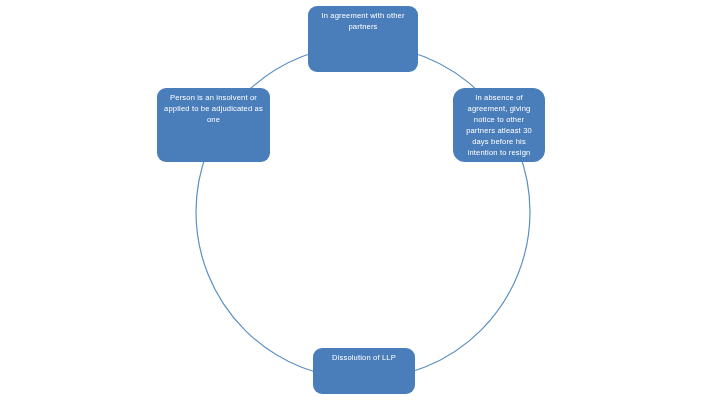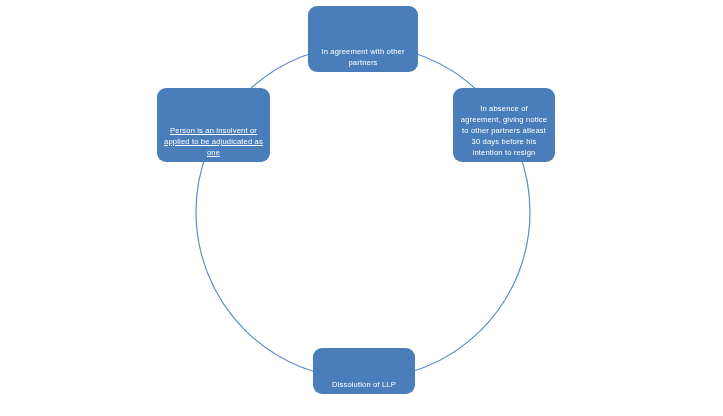--- a/index.html
+++ b/index.html
@@ -23,39 +23,39 @@
     top: 0;
     width: 723px;
     height: 416px;
   }
   .node {
     position: absolute;
     box-sizing: border-box;
     background: #4a7ebb;
     border-radius: 9px;
     display: flex;
-    align-items: flex-end;
+    align-items: flex-start;
     justify-content: center;
     text-align: center;
     color: #ffffff;
     font-size: 7.6px;
     line-height: 1.45;
     letter-spacing: 0.15px;
     padding: 4px 7px;
   }
   .node span {
     display: block;
     width: 100%;
   }
   .n-top      { left: 308px; top: 6px;   width: 110px; height: 66px; }
-  .n-right-up { left: 453px; top: 88px;  width: 102px; height: 74px; }
+  .n-right-up { left: 453px; top: 88px;  width: 92px; height: 74px; border-radius: 12px; }
   .n-right-dn { left: 458px; top: 261px; width: 110px; height: 62px; }
   .n-bottom   { left: 313px; top: 348px; width: 102px; height: 46px; }
   .n-left-dn  { left: 157px; top: 261px; width: 113px; height: 62px; }
-  .n-left-up  { left: 157px; top: 88px;  width: 113px; height: 74px; text-decoration: underline; }
+  .n-left-up  { left: 157px; top: 88px;  width: 113px; height: 74px; }
 </style>
 </head>
 <body>
 
 <div id="canvas">
 
   <svg id="cycle-arc" viewBox="0 0 723 416">
     <circle cx="363" cy="212" r="167" fill="none" stroke="#5b8fc4" stroke-width="1.2"></circle>
   </svg>
 

